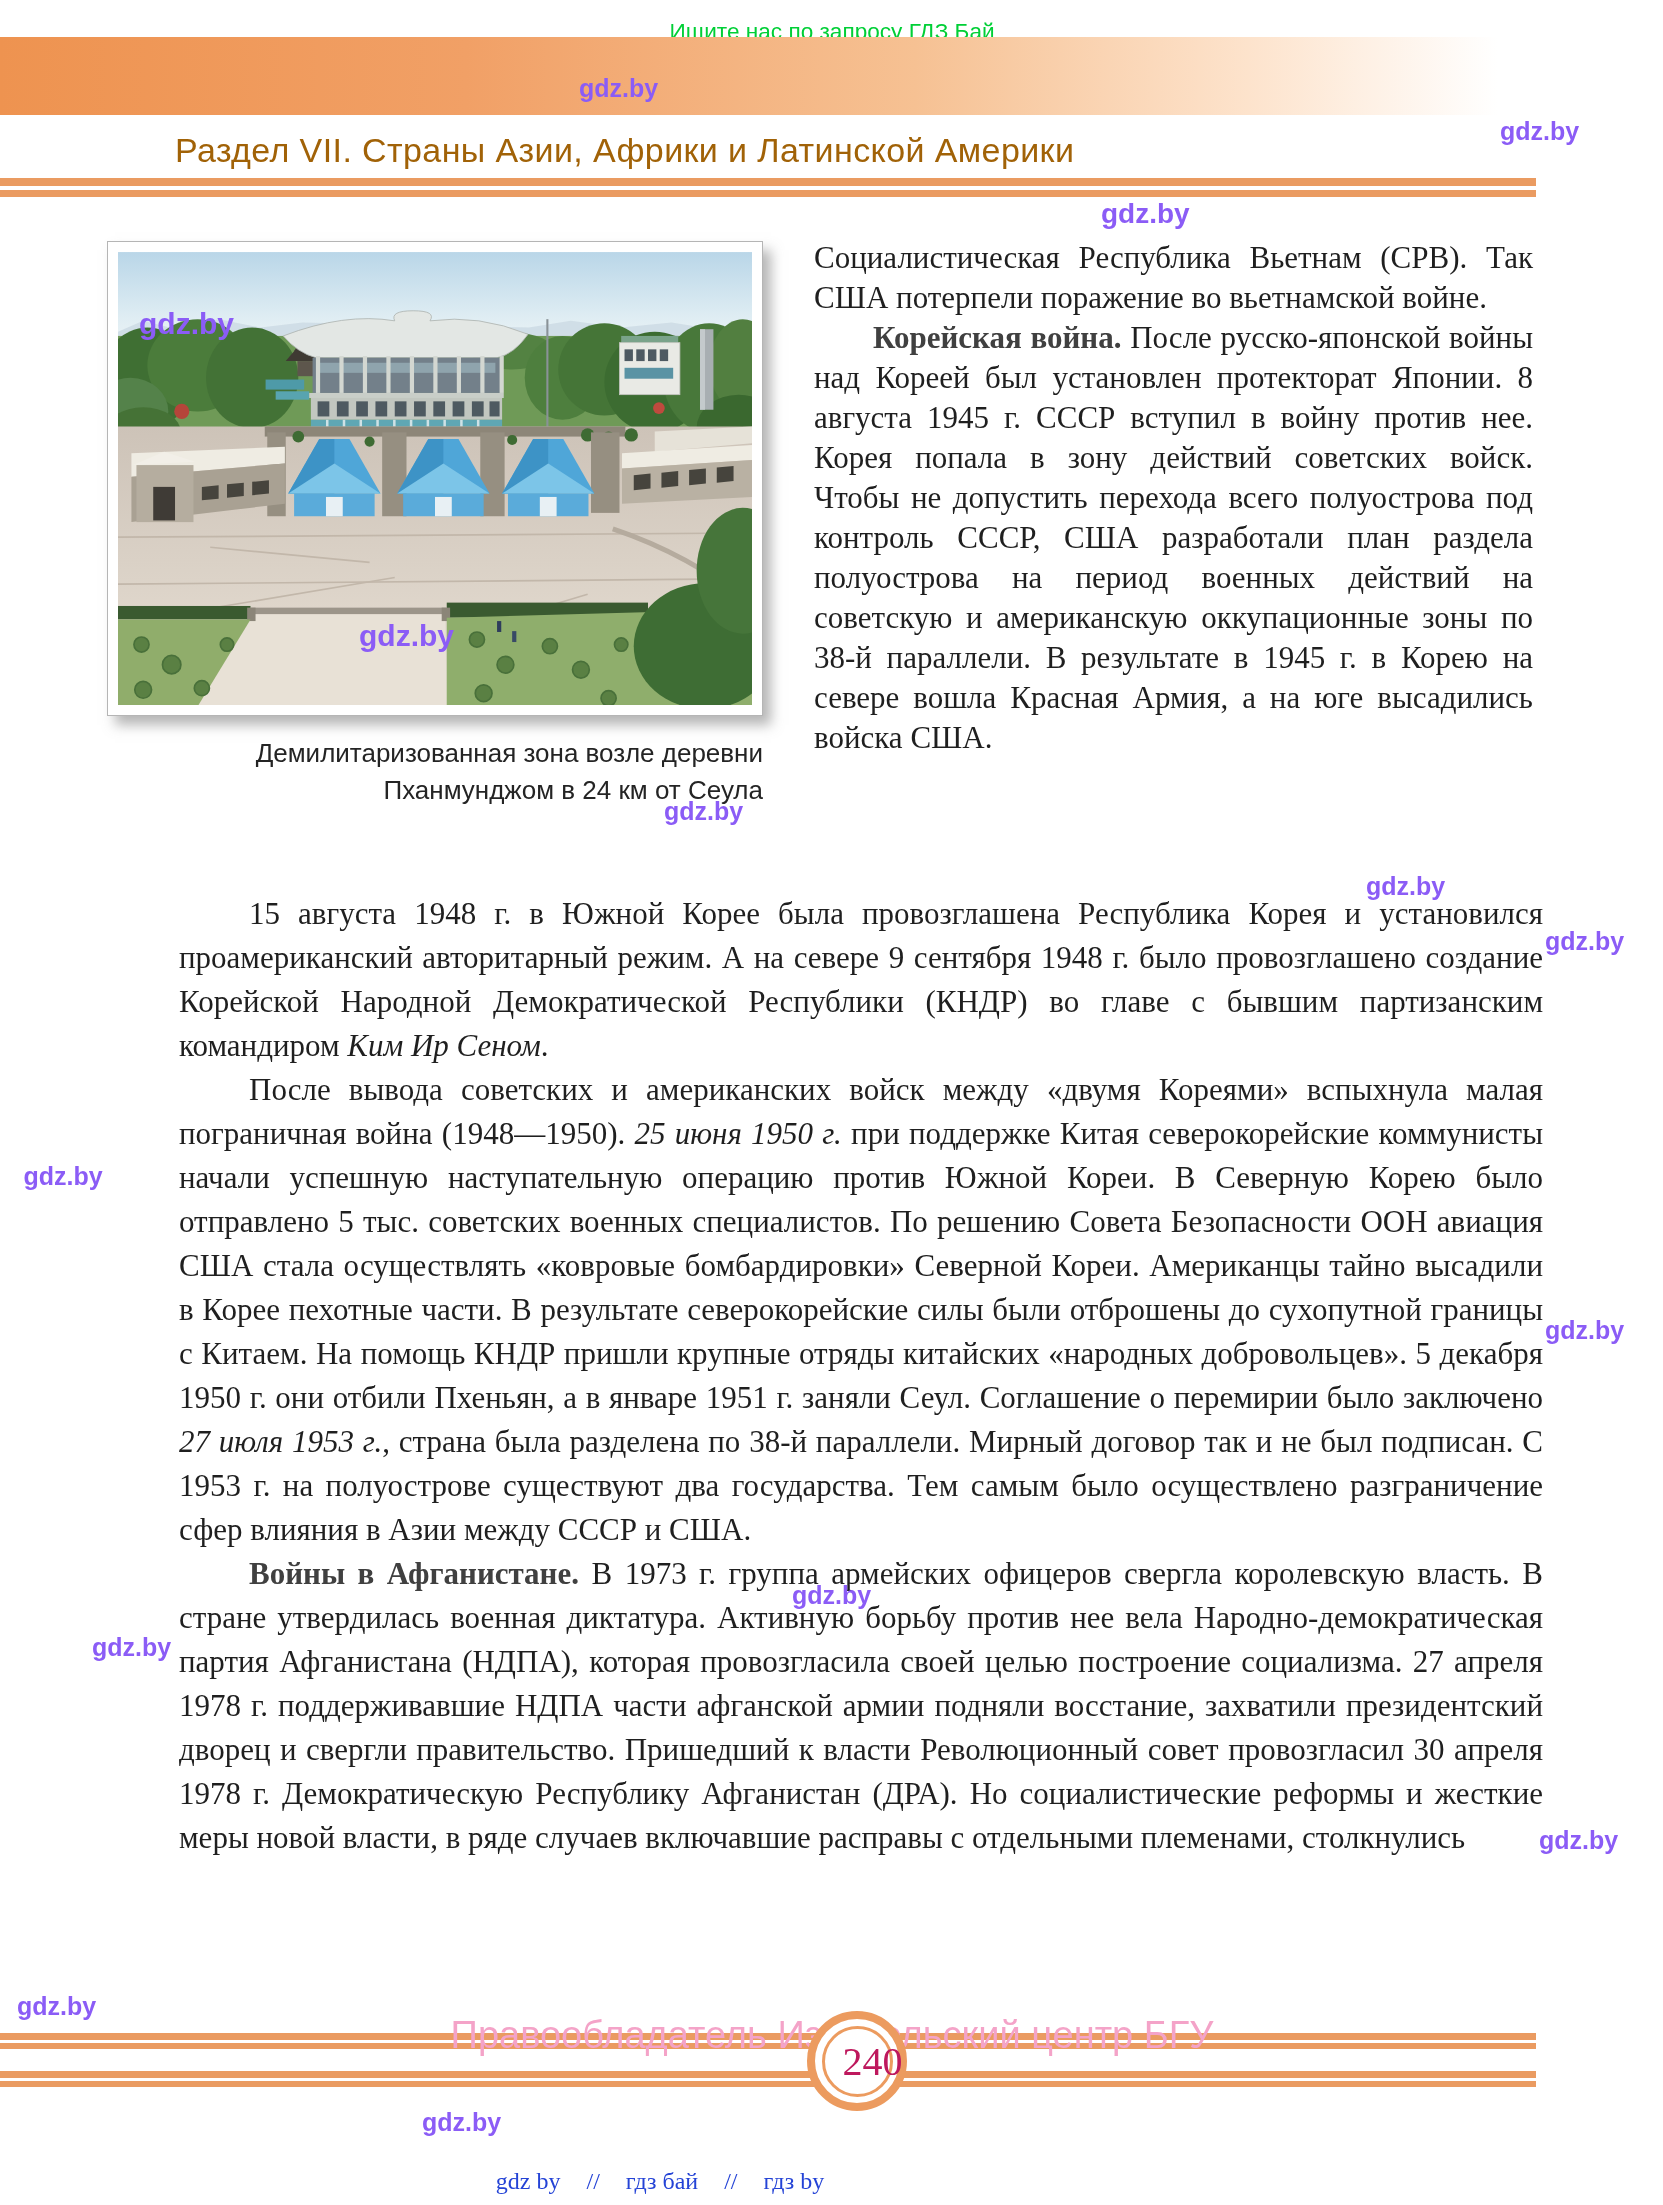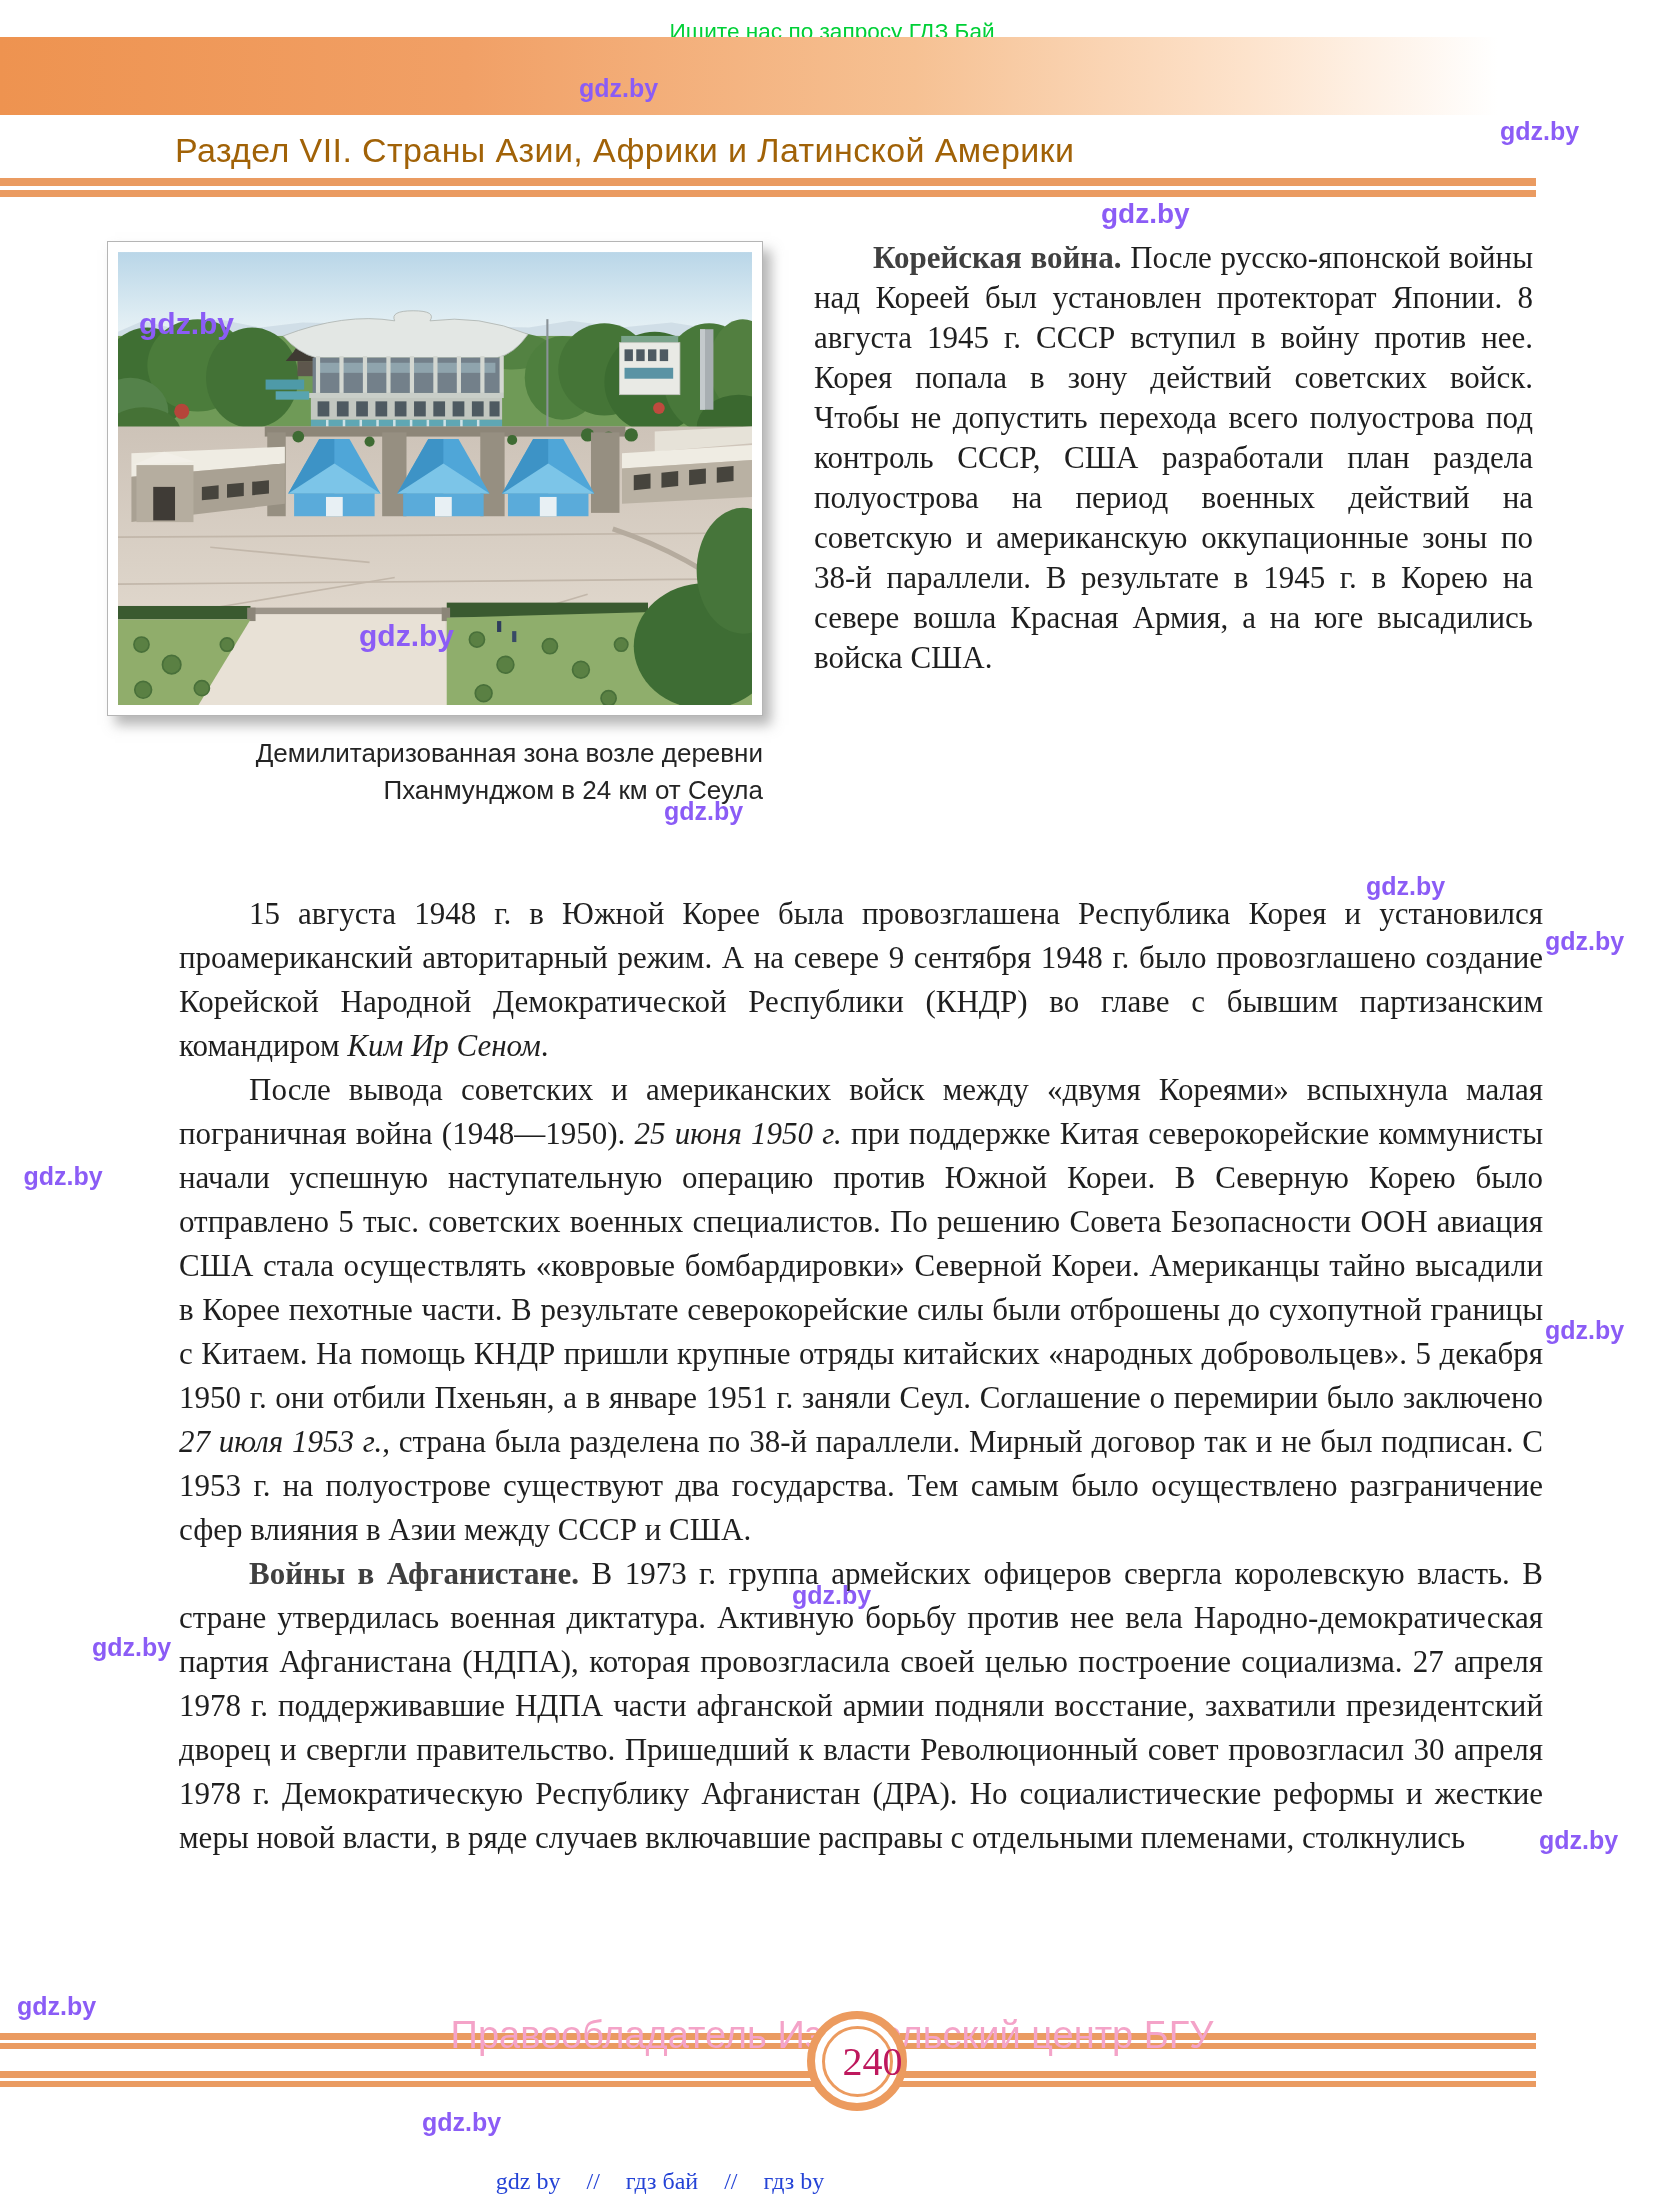--- a/index.html
+++ b/index.html
@@ -306,20 +306,21 @@
 <span class="wm wm-big" style="left:139px;top:307px;">gdz.by</span>
 <span class="wm wm-big" style="left:359px;top:619px;">gdz.by</span>
 
 <div class="figure-caption">
   <div>Демилитаризованная зона возле деревни</div>
   <div>Пханмунджом в 24 км от Сеула</div>
 </div>
 <span class="wm" style="left:664px;top:797px;">gdz.by</span>
 
 <div class="col-right">
+  <p>Социалистическая Республика Вьетнам (СРВ). Так США потерпели поражение во вьетнамской войне.</p>
   <p class="indent"><span class="accent">Корейская война.</span><span> После русско-японской войны над Кореей был установлен протекторат Японии. 8 августа 1945 г. СССР вступил в войну против нее. Корея попала в зону действий советских войск. Чтобы не допустить перехода всего полуострова под контроль СССР, США разработали план раздела полуострова на период военных действий на советскую и американскую оккупационные зоны по 38-й параллели. В результате в 1945 г. в Корею на севере вошла Красная Армия, а на юге высадились войска США.</span></p>
 </div>
 <span class="wm" style="left:1366px;top:872px;">gdz.by</span>
 <span class="wm" style="left:1545px;top:927px;">gdz.by</span>
 
 <div class="body-text">
   <p><span>15 августа 1948 г. в Южной Корее была провозглашена Республика Корея и установился проамериканский авторитарный режим. А на севере 9 сентября 1948 г. было провозглашено создание Корейской Народной Демократической Республики (КНДР) во главе с бывшим партизанским командиром </span><span class="it">Ким Ир Сеном</span><span>.</span></p>
   <p><span>После вывода советских и американских войск между «двумя Кореями» вспыхнула малая пограничная война (1948—1950). </span><span class="it">25 июня 1950 г.</span><span> при поддержке Китая северокорейские коммунисты начали успешную наступательную операцию против Южной Кореи. В Северную Корею было отправлено 5 тыс. советских военных специалистов. По решению Совета Безопасности ООН авиация США стала осуществлять «ковровые бомбардировки» Северной Кореи. Американцы тайно высадили в Корее пехотные части. В результате северокорейские силы были отброшены до сухопутной границы с Китаем. На помощь КНДР пришли крупные отряды китайских «народных добровольцев». 5 декабря 1950 г. они отбили Пхеньян, а в январе 1951 г. заняли Сеул. Соглашение о перемирии было заключено </span><span class="it">27 июля 1953 г.</span><span>, страна была разделена по 38-й параллели. Мирный договор так и не был подписан. С 1953 г. на полуострове существуют два государства. Тем самым было осуществлено разграничение сфер влияния в Азии между СССР и США.</span></p>
   <p><span class="accent">Войны в Афганистане.</span><span> В 1973 г. группа армейских офицеров свергла королевскую власть. В стране утвердилась военная диктатура. Активную борьбу против нее вела Народно-демократическая партия Афганистана (НДПА), которая провозгласила своей целью построение социализма. 27 апреля 1978 г. поддерживавшие НДПА части афганской армии подняли восстание, захватили президентский дворец и свергли правительство. Пришедший к власти Революционный совет провозгласил 30 апреля 1978 г. Демократическую Республику Афганистан (ДРА). Но социалистические реформы и жесткие меры новой власти, в ряде случаев включавшие расправы с отдельными племенами, столкнулись</span></p>
 </div>

